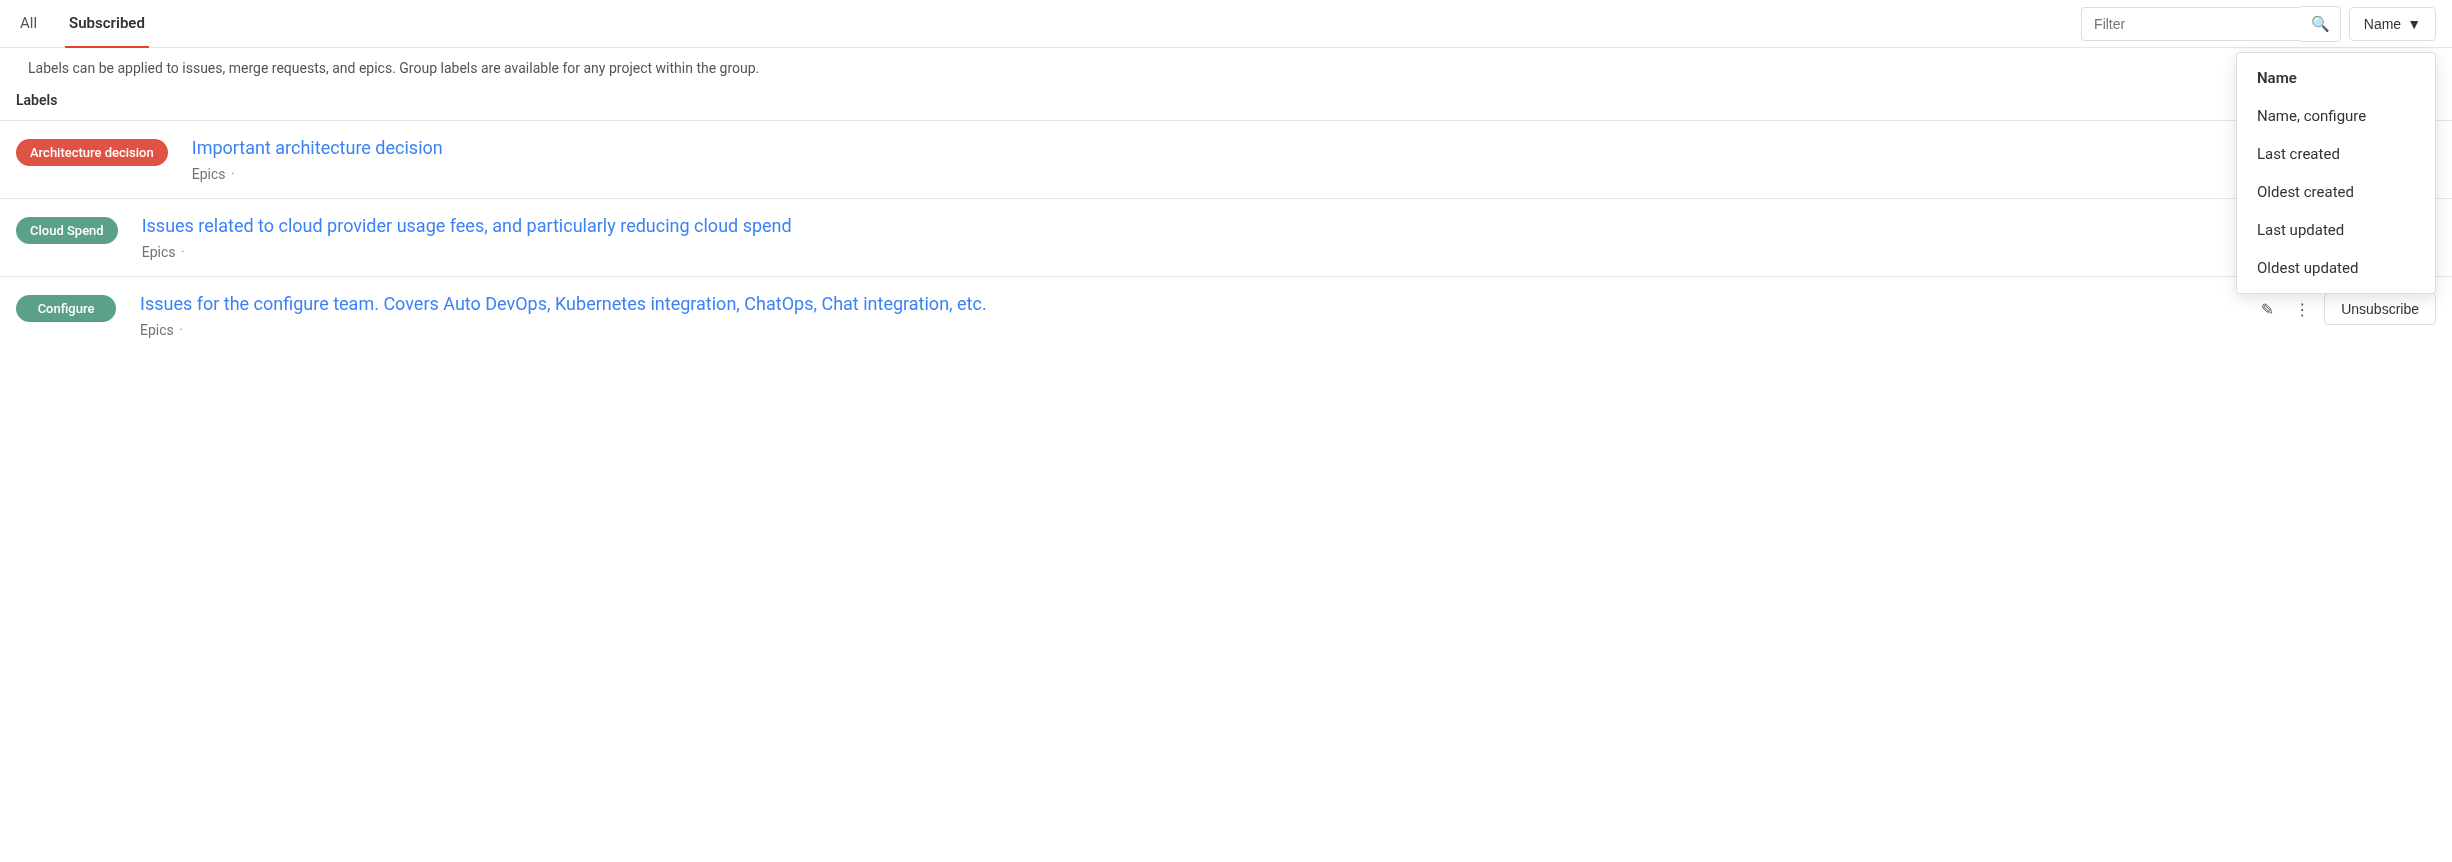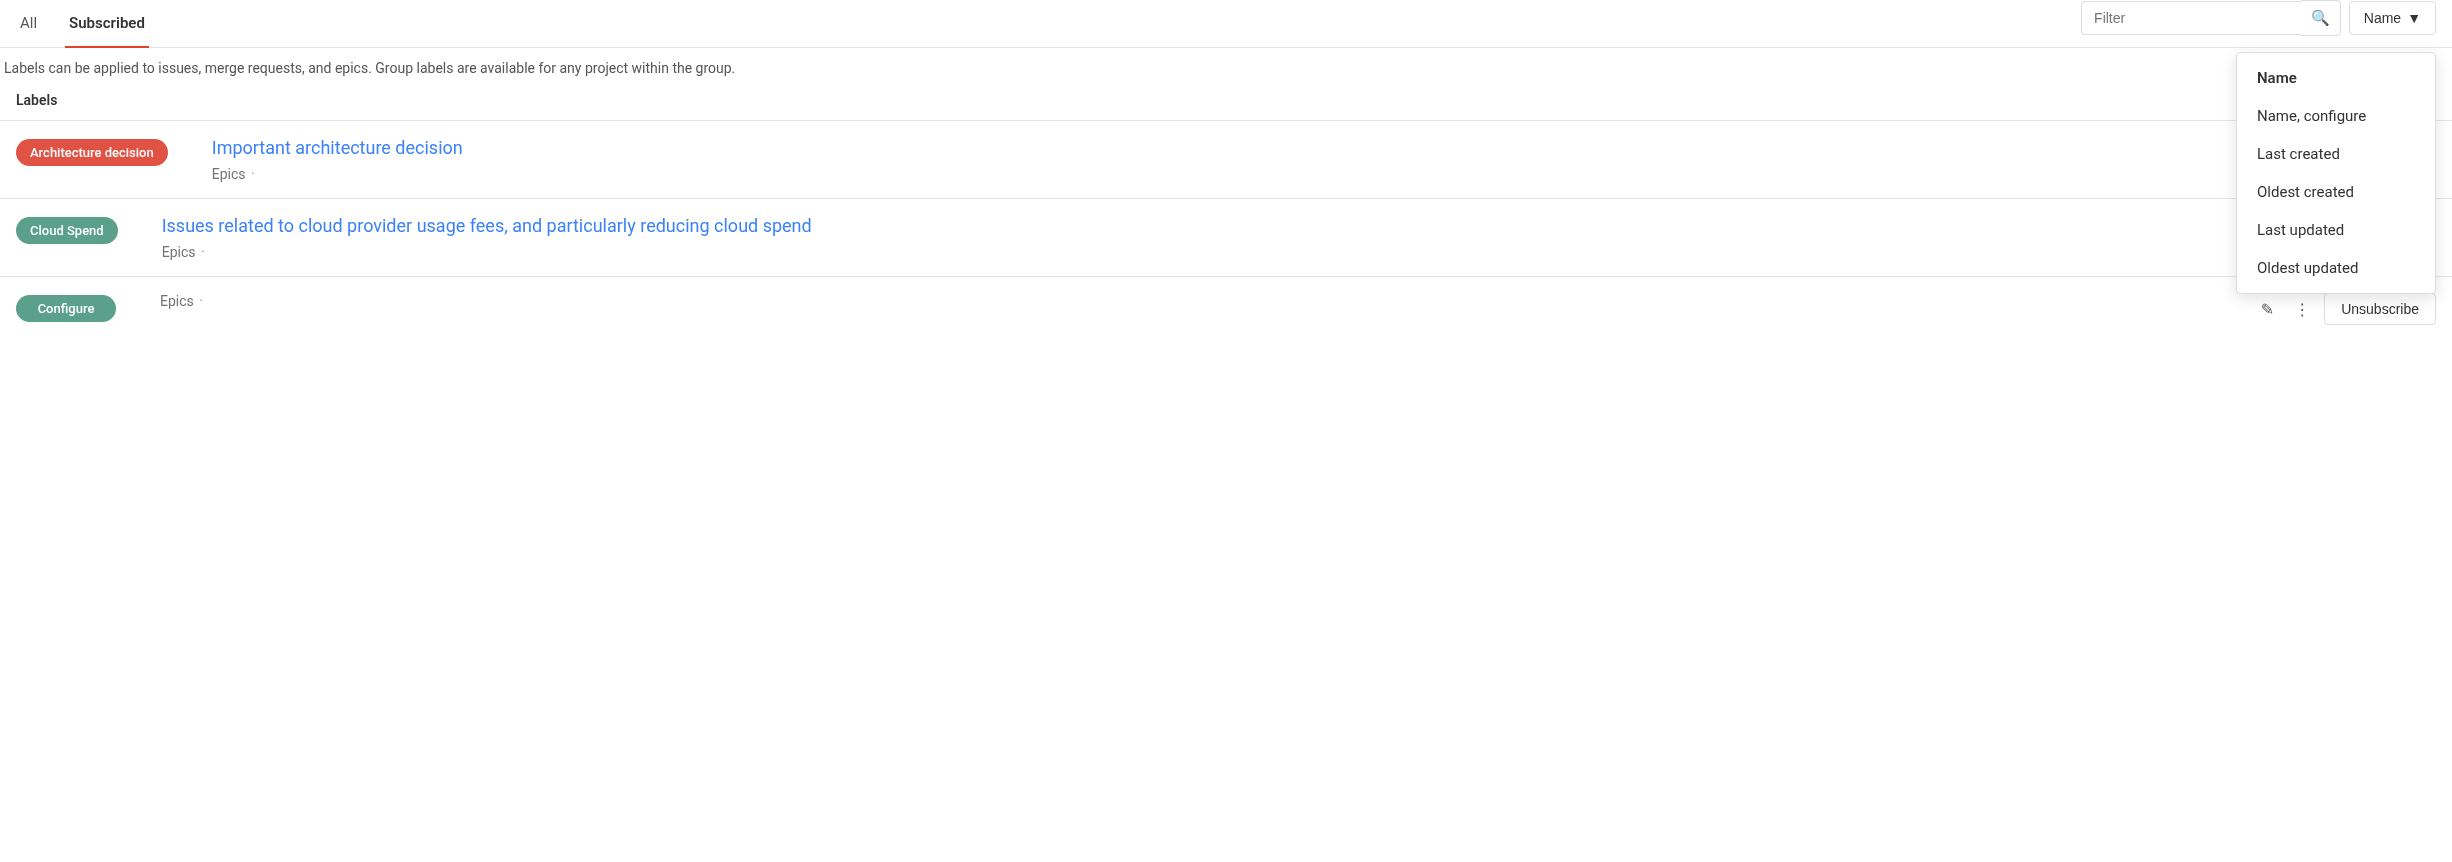--- a/index.html
+++ b/index.html
@@ -5,21 +5,21 @@
     * { box-sizing: border-box; margin: 0; padding: 0; }
     body {
       font-family: -apple-system, BlinkMacSystemFont, 'Segoe UI', Roboto, sans-serif;
       font-size: 14px;
       color: #333;
       background: #fff;
     }
 
     .tabs {
       display: flex;
-      align-items: flex-start;
+      align-items: center;
       border-bottom: 1px solid #e5e5e5;
       padding: 0 16px;
       gap: 24px;
     }
 
     .tab {
       padding: 14px 4px;
       cursor: pointer;
       color: #555;
       font-size: 15px;
@@ -76,38 +76,37 @@
       padding: 8px 14px;
       cursor: pointer;
       font-size: 14px;
       color: #333;
       display: flex;
       align-items: center;
       gap: 6px;
     }
 
     .info-text {
-      padding: 12px 4px 8px;
+      padding: 12px 28px 8px;
       color: #555;
       font-size: 14px;
     }
 
     .labels-heading {
       padding: 8px 16px 12px;
       font-weight: 600;
       font-size: 14px;
     }
 
     .label-row {
       display: flex;
       align-items: flex-start;
       padding: 16px;
       border-top: 1px solid #e5e5e5;
       position: relative;
-      gap: 20px;
     }
 
     .label-badge {
       border-radius: 20px;
       padding: 6px 14px;
       font-size: 13px;
       font-weight: 500;
       color: #fff;
       white-space: nowrap;
       min-width: 100px;
@@ -242,20 +241,21 @@
       <div>
         <a href="#" class="label-link">Epics</a>
         <span class="dot">·</span>
       </div>
     </div>
   </div>
 
   <div class="label-row">
     <span class="label-badge badge-teal">Configure</span>
     <div class="label-content">
+      <div class="label-description">Issues for the configure team. Covers Auto DevOps, Kubernetes integration, ChatOps, Chat integration, etc.</div>
       <div>
         <a href="#" class="label-link">Epics</a>
         <span class="dot">·</span>
       </div>
     </div>
     <div class="label-actions">
       <button class="action-icon-btn">✎</button>
       <button class="action-icon-btn">⋮</button>
       <button class="unsubscribe-btn">Unsubscribe</button>
     </div>

